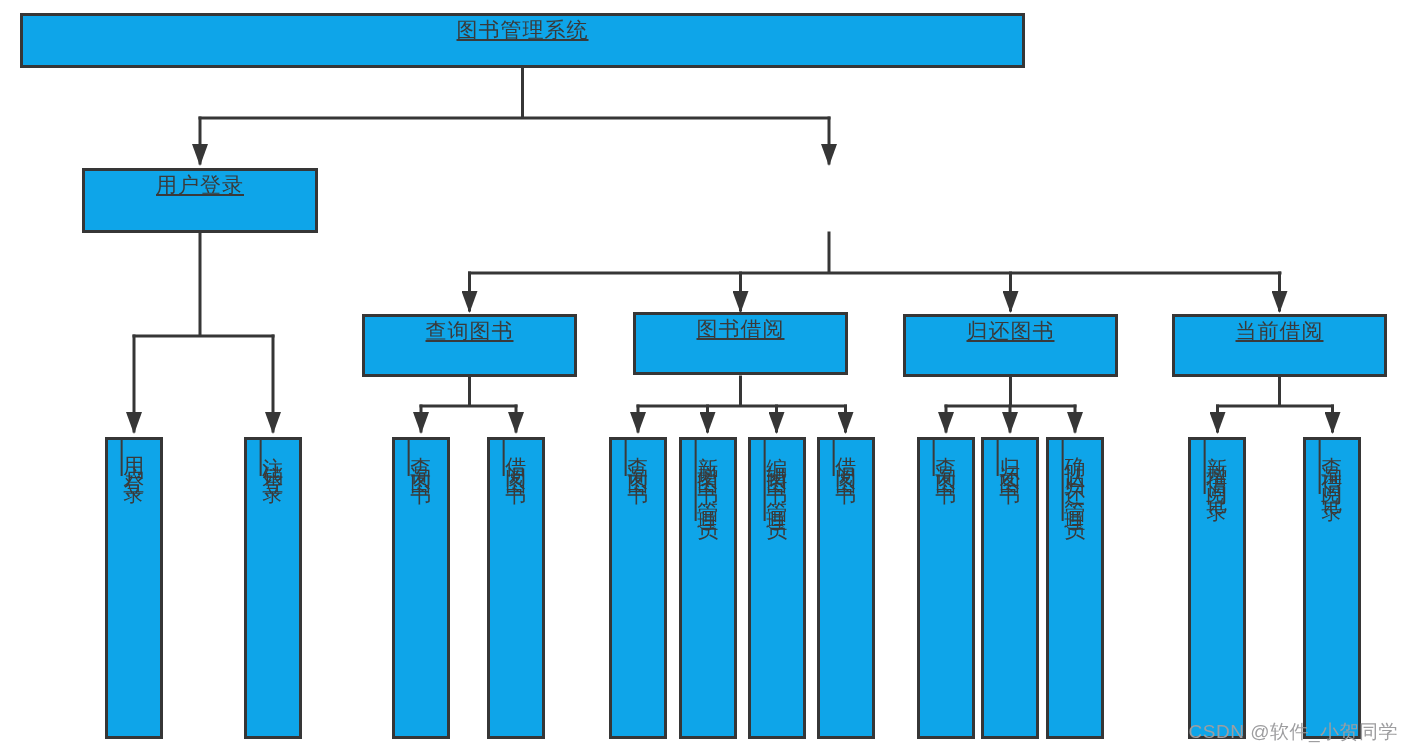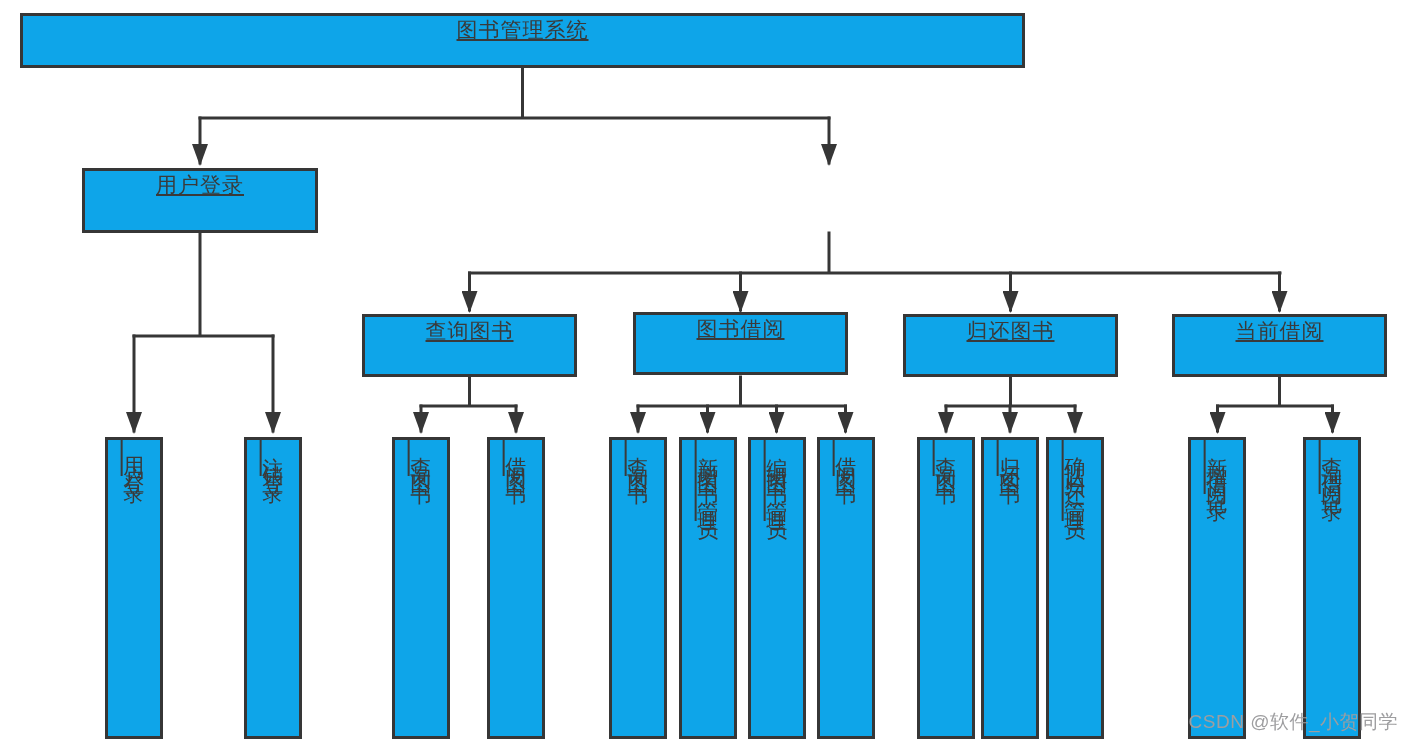--- a/index.html
+++ b/index.html
@@ -16,21 +16,21 @@
     display:flex; align-items:flex-start; justify-content:center;
     color:var(--text,#3a3a3a); font-size:21px; letter-spacing:1px;
     text-align:center;
     text-decoration:underline;
   }
   .vbox span {
     writing-mode:vertical-rl; text-orientation:mixed;
     letter-spacing:9px; line-height:1.3; white-space:nowrap;
   }
   .watermark {
-    position:absolute; right:7px; bottom:12px;
+    position:absolute; right:7px; bottom:2px;
     color:var(--watermark,#9e9ea0); font-size:19px; letter-spacing:0.5px;
     z-index:5;
   }
 </style>
 </head>
 <body>
 
 <div class="canvas">
 
   <svg class="connectors" viewBox="0 0 1405 747" xmlns="http://www.w3.org/2000/svg">

